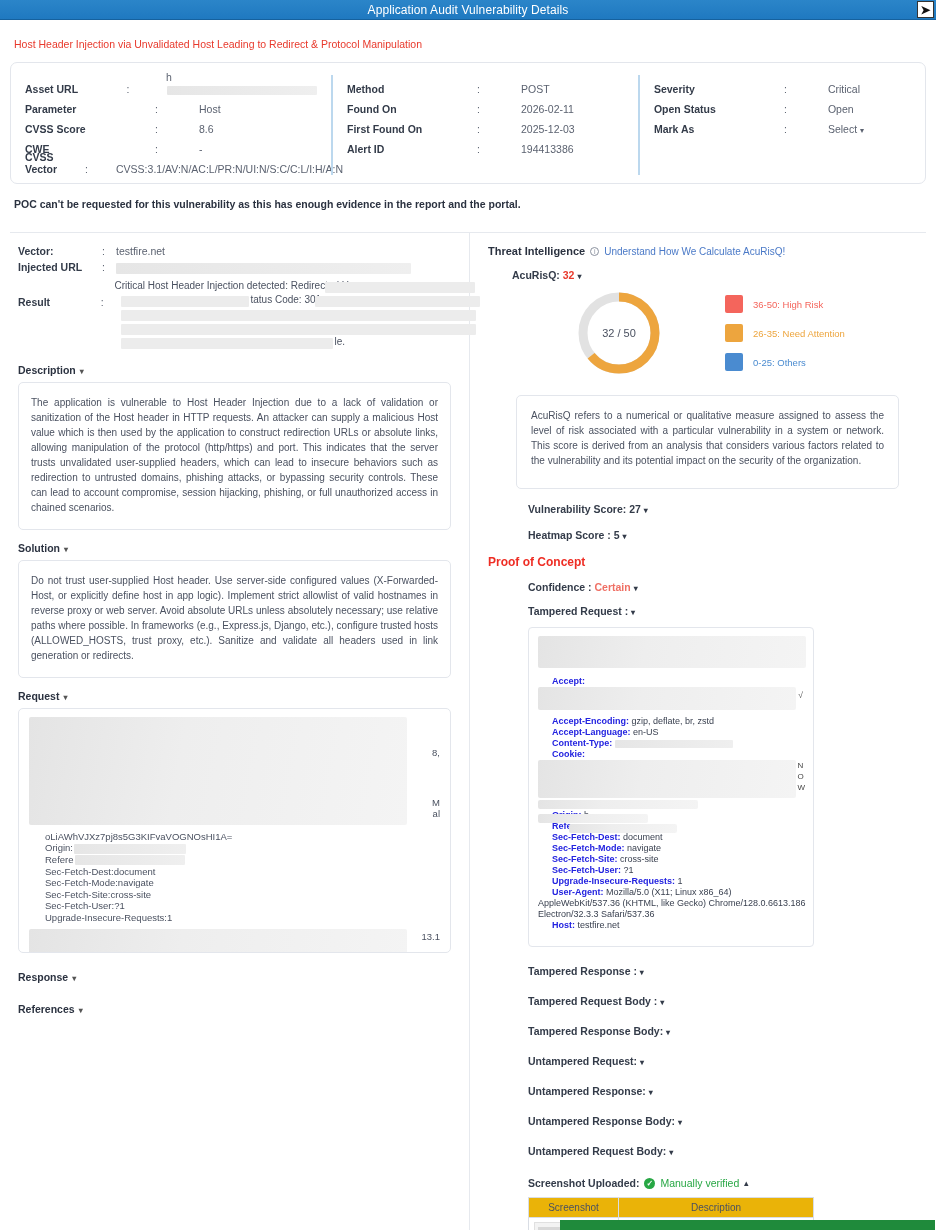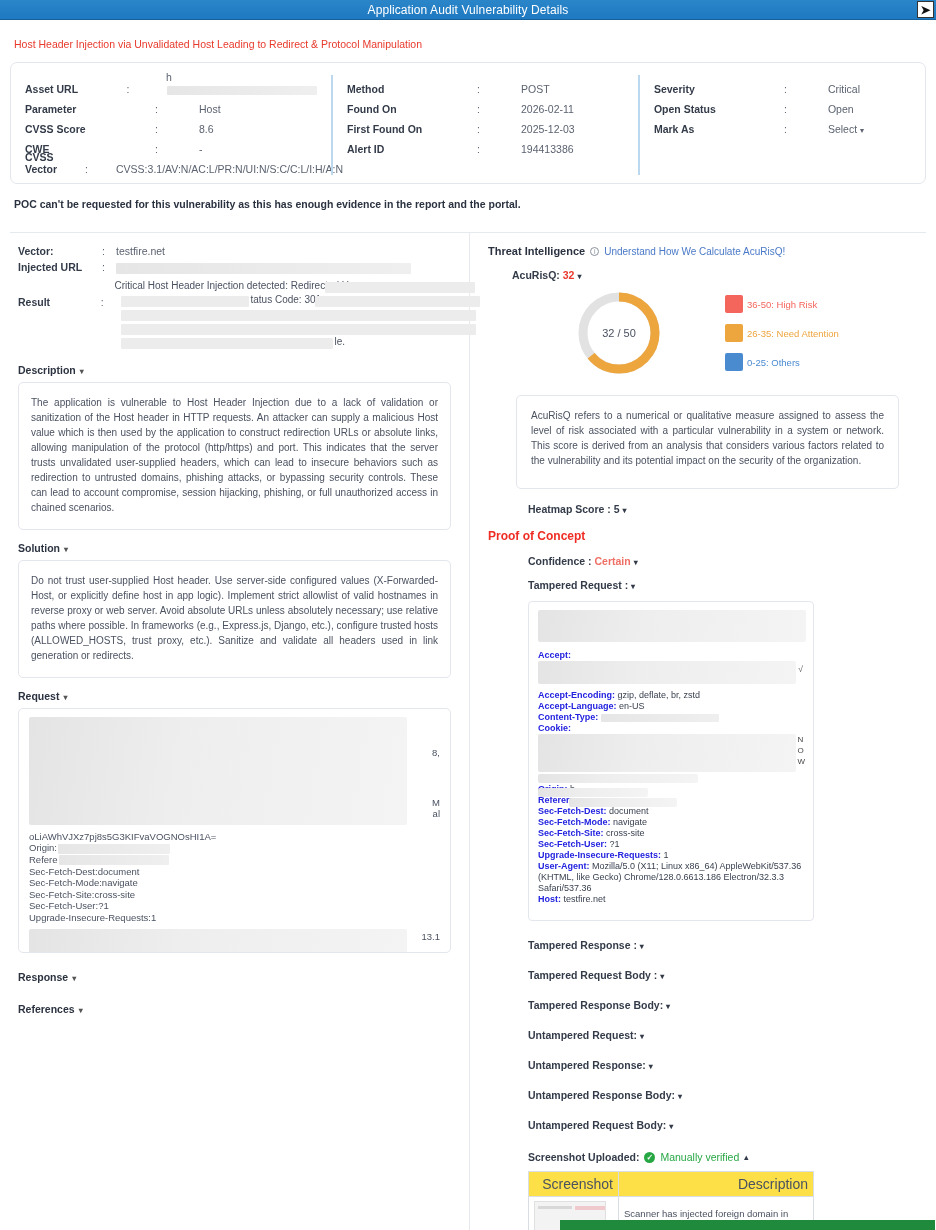--- a/index.html
+++ b/index.html
@@ -135,21 +135,21 @@
   .ti-link { color:#4a79c7; font-size:10px; cursor:pointer;}
   .acurisq-row { padding: 12px 0 0 42px; font-size:10.5px; font-weight:bold; color:#333b49;}
   .acurisq-val { color:#e8392c; font-weight:bold; }
   .donut-wrap { display:flex; align-items:center; padding: 8px 0 0 0;}
   .donut { margin-left: 105px; position: relative; width: 88px; height: 88px; text-decoration: underline;}
   .donut-text {
     position:absolute; inset:0; display:flex; align-items:center; justify-content:center;
     font-size: 11px; color:#4a5160;
   }
   .legend { margin-left: 62px; display:flex; flex-direction:column; gap:11px;}
-  .legend-item { display:flex; align-items:center; gap:4px; font-size:9.5px; }
+  .legend-item { display:flex; align-items:center; gap:10px; font-size:9.5px; }
   .legend-sw { width: 18px; height: 18px; border-radius:2px; }
 
   .infobox {
     margin: 18px 36px 0 46px;
     border: 1px solid #e3e6ec;
     border-radius: 5px;
     padding: 12px 14px 20px 14px;
     font-size: 10px; line-height: 15px; color:#4a5160; text-align: justify;
   }
   .score-row { padding: 14px 0 0 58px; font-size:10.5px; font-weight:bold; color:#333b49;}
@@ -163,39 +163,39 @@
     height: 320px;
     border: 1px solid #e3e6ec;
     border-radius: 4px;
     padding: 8px 9px;
     font-size: 9px;
     line-height: 11px;
     color: #3a4150;
     overflow: hidden;
     position: relative;
   }
-  .hk { color: #2323e0; font-weight: bold; }
+  .hk { color: #2323e0; font-weight: bold; margin-left: 14px; }
   .hl { height: 11px; white-space: nowrap; }
 
   .collapse-row { padding: 18px 0 0 58px; font-size:10.5px; font-weight:bold; color:#333b49; cursor:pointer;}
 
   .shot-head { padding: 20px 0 0 58px; font-size:10.5px; font-weight:bold; color:#333b49; display:flex; align-items:center; gap:5px;}
   .check-ic {
     width:11px;height:11px;border-radius:50%;background:#27a744;color:#fff;
     display:inline-flex;align-items:center;justify-content:center;font-size:8px;
   }
   .verified { color:#27a744; font-weight:normal; }
   .shot-table {
     margin: 8px 0 0 58px; width: 286px;
     border-collapse: collapse; font-size: 9.5px;
   }
   .shot-table th, .shot-table td {
     border: 1px solid #d9dde4; padding: 4px 5px; color:#4a5160; font-weight:normal;
   }
-  .shot-table th { background:#fde047; text-align:right; font-size:14px; }
+  .shot-table th { background:#eab308; text-align:center; font-size:10px; }
   .thumb {
     width: 72px; height: 46px; background:#f3f3f3; border:1px solid #e0e0e0;
     position: relative; overflow: hidden;
   }
   .thumb i { position:absolute; display:block; }
 
   .green-bar {
     position:absolute; left: 560px; bottom: 0px; width: 375px; height: 10px;
     background:#1f8a3b;
   }
@@ -338,21 +338,21 @@
     <div class="txtbox">Do not trust user-supplied Host header. Use server-side configured values (X-Forwarded-Host, or explicitly define host in app logic). Implement strict allowlist of valid hostnames in reverse proxy or web server. Avoid absolute URLs unless absolutely necessary; use relative paths where possible. In frameworks (e.g., Express.js, Django, etc.), configure trusted hosts (ALLOWED_HOSTS, trust proxy, etc.). Sanitize and validate all headers used in link generation or redirects.</div>
 
     <div class="sect-head">
       <span>Request</span><span class="caret">▾</span>
     </div>
     <div class="reqbox">
       <div class="blur-block" style="left:10px;top:8px;width:378px;height:108px;"></div>
       <span style="position:absolute;right:10px;top:38px;font-size:9.5px;">8,</span>
       <span style="position:absolute;right:10px;top:88px;font-size:9.5px;">M</span>
       <span style="position:absolute;right:10px;top:99px;font-size:9.5px;">al</span>
-      <div style="position:absolute;left:10px;top:122px;">
+      <div style="position:absolute;left:26px;top:122px;">
         <div class="req-line">oLiAWhVJXz7pj8s5G3KIFvaVOGNOsHI1A=</div>
         <div class="req-line"><span>Origin:</span><span class="redact" style="width:112px;height:10px;margin-left:1px;"></span></div>
         <div class="req-line"><span>Refere</span><span class="redact" style="width:110px;height:10px;margin-left:1px;"></span></div>
         <div class="req-line">Sec-Fetch-Dest:document</div>
         <div class="req-line">Sec-Fetch-Mode:navigate</div>
         <div class="req-line">Sec-Fetch-Site:cross-site</div>
         <div class="req-line">Sec-Fetch-User:?1</div>
         <div class="req-line">Upgrade-Insecure-Requests:1</div>
       </div>
       <div class="blur-block" style="left:10px;top:220px;width:378px;height:50px;"></div>
@@ -400,20 +400,25 @@
         </div>
         <div class="legend-item">
           <span class="legend-sw" id="lsw2" style="background: rgb(74, 139, 208);"></span>
           <span style="color:#4a8bd0">0-25: Others</span>
         </div>
       </div>
     </div>
 
     <div class="infobox">AcuRisQ refers to a numerical or qualitative measure assigned to assess the level of risk associated with a particular vulnerability in a system or network. This score is derived from an analysis that considers various factors related to the vulnerability and its potential impact on the security of the organization.</div>
 
+    <div class="score-row">
+      <span>Vulnerability Score:</span>
+      <span>27</span>
+      <span class="caret">▾</span>
+    </div>
     <div class="score-row">
       <span>Heatmap Score :</span>
       <span>5</span>
       <span class="caret">▾</span>
     </div>
 
     <div class="poc-title">Proof of Concept</div>
 
     <div class="poc-sub">
       <span>Confidence :</span>

